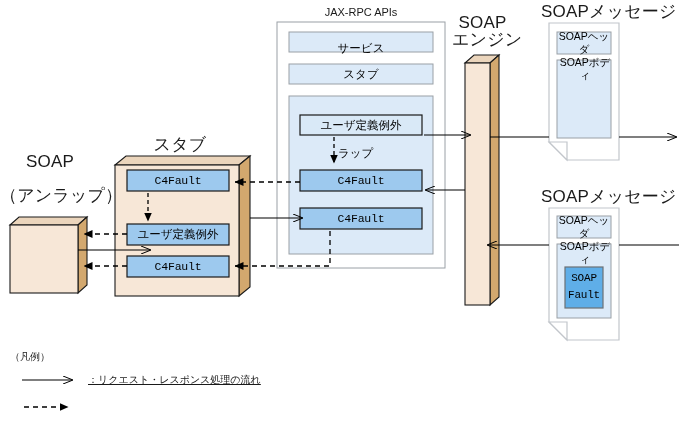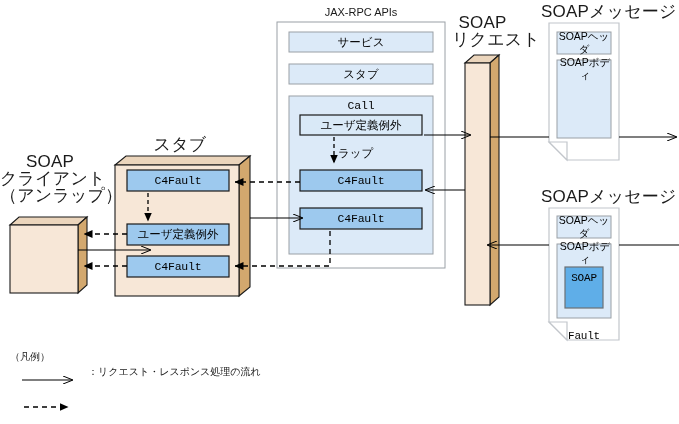--- a/index.html
+++ b/index.html
@@ -116,47 +116,45 @@
 
     <g stroke="#000" fill="none">
       <path d="M22,380 L72,380" stroke-width="1.2" marker-end="url(#ar-solid)"></path>
       <path d="M24,407 L68,407" stroke-width="1.6" stroke-dasharray="5,4" marker-end="url(#ar-fill)"></path>
     </g>
   </svg>
 
   <div class="lbl" style="left:277px;top:5px;width:168px;">JAX-RPC APIs</div>
 
   <div class="lbl jp" style="left:455px;top:16px;width:55px;">SOAP</div>
-  <div class="lbl jp" style="left:452px;top:33px;width:62px;">リクエスト</div>
+  <div class="lbl jp" style="left:452px;top:33px;width:62px;">エンジン</div>
 
   <div class="lbl jp" style="left:541px;top:5px;width:120px;">SOAPメッセージ</div>
   <div class="lbl jp" style="left:541px;top:190px;width:120px;">SOAPメッセージ</div>
 
   <div class="lbl jp" style="left:140px;top:138px;width:80px;">スタブ</div>
 
   <div class="lbl jp" style="left:0px;top:155px;width:100px;">SOAP</div>
-  <div class="lbl jp" style="left:0px;top:172px;width:100px;">クライアント</div>
   <div class="lbl jp" style="left:0px;top:189px;width:100px;">（アンラップ）</div>
 
-  <div class="boxtext" style="left:289px;top:32px;width:144px;height:20px;">サービス</div>
+  <div class="boxtext" style="left:289px;top:32px;width:144px;height:32px;">サービス</div>
   <div class="boxtext" style="left:289px;top:64px;width:144px;height:20px;">スタブ</div>
-  <div class="boxtext mono" style="left:289px;top:97px;width:144px;height:16px;">Call</div>
   <div class="boxtext" style="left:300px;top:115px;width:122px;height:20px;">ユーザ定義例外</div>
   <div class="boxtext" style="left:338px;top:145px;width:60px;height:16px;justify-content:flex-start;">ラップ</div>
   <div class="boxtext mono" style="left:300px;top:170px;width:122px;height:21px;">C4Fault</div>
   <div class="boxtext mono" style="left:300px;top:208px;width:122px;height:21px;">C4Fault</div>
 
   <div class="boxtext mono" style="left:127px;top:170px;width:102px;height:21px;">C4Fault</div>
   <div class="boxtext" style="left:127px;top:224px;width:102px;height:21px;">ユーザ定義例外</div>
   <div class="boxtext mono" style="left:127px;top:256px;width:102px;height:21px;">C4Fault</div>
 
   <div class="boxtext" style="left:557px;top:32px;width:54px;height:22px;font-size:10.5px;">SOAPヘッダ</div>
   <div class="boxtext" style="left:558px;top:61px;width:54px;height:16px;font-size:10.5px;justify-content:flex-start;">SOAPボディ</div>
 
   <div class="boxtext" style="left:557px;top:216px;width:54px;height:22px;font-size:10.5px;">SOAPヘッダ</div>
   <div class="boxtext" style="left:558px;top:245px;width:54px;height:16px;font-size:10.5px;justify-content:flex-start;">SOAPボディ</div>
   <div class="boxtext mono" style="left:565px;top:271px;width:38px;height:14px;font-size:11px;">SOAP</div>
-  <div class="boxtext mono" style="left:565px;top:288px;width:38px;height:14px;font-size:11px;margin-top:41px;">Fault</div>
+  <div class="boxtext mono" style="left:565px;top:288px;width:38px;height:14px;font-size:11px;">Fault</div>
 
   <div class="legend-text" style="left:10px;top:350px;">（凡例）</div>
-  <div class="legend-text" style="left:88px;top:365px;">：リクエスト・レスポンス処理の流れ</div>
+  <div class="legend-text" style="left:88px;top:373px;text-decoration:underline;">：リクエスト・レスポンス処理の流れ</div>
 
 </div>
 
 </body></html>

